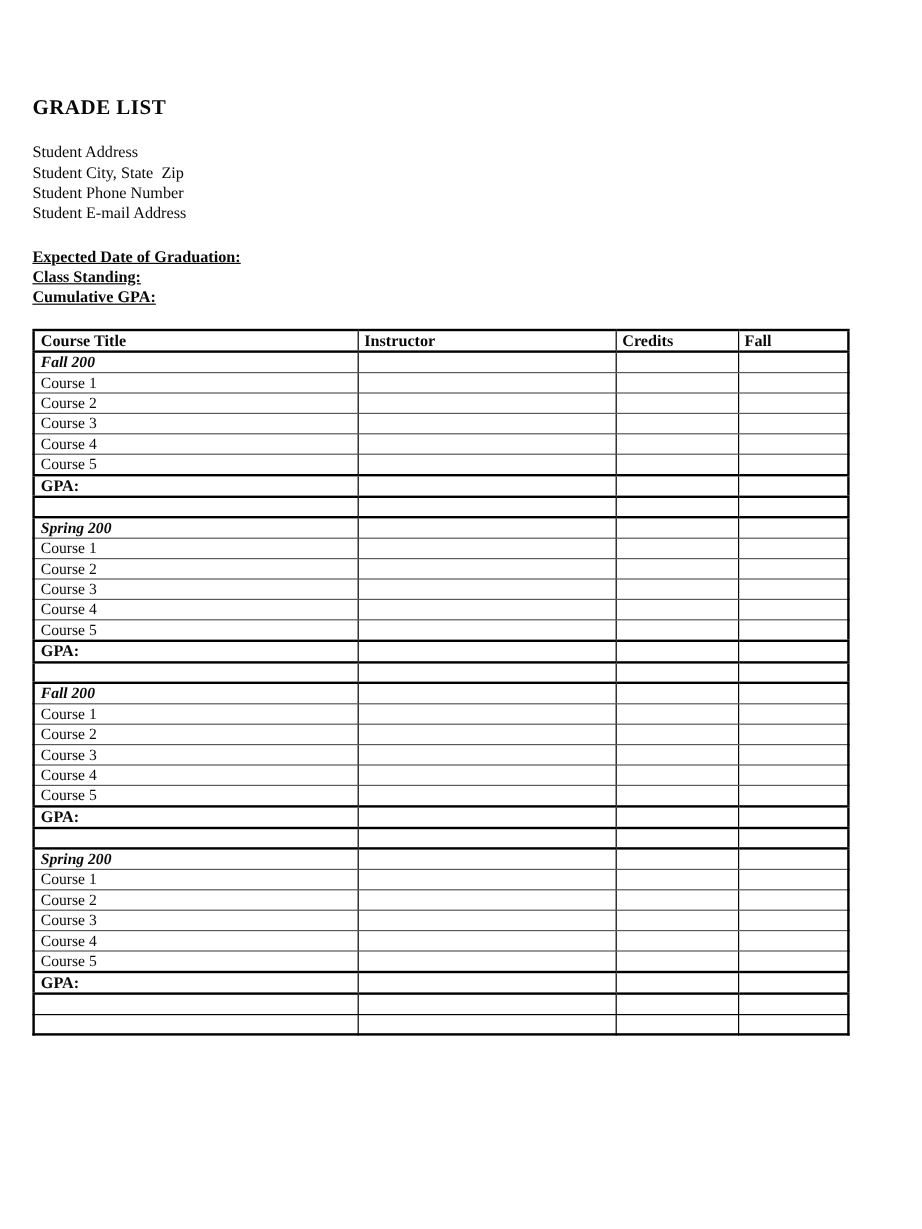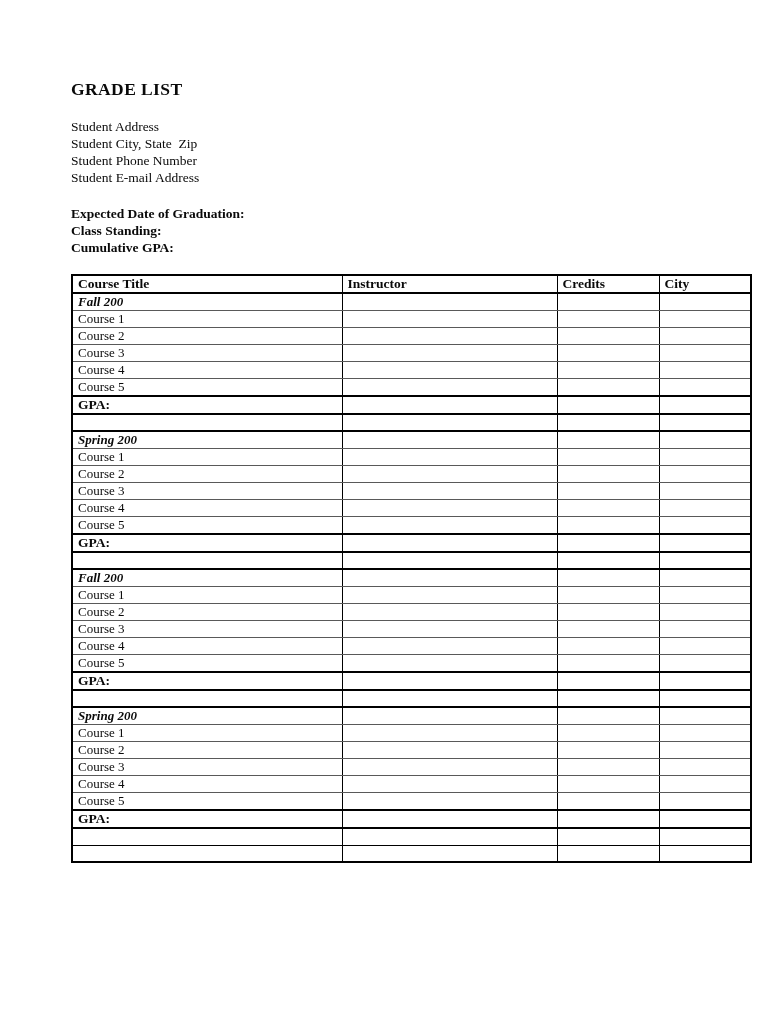--- a/index.html
+++ b/index.html
@@ -12,33 +12,33 @@
   html, body {
     margin: 0; padding: 0;
     width: 768px; height: 1024px;
     background: var(--background);
     font-family: "Liberation Serif", serif;
     color: var(--text);
     overflow: hidden;
   }
   .page {
     width: 768px; height: 1024px;
-    padding-left: 71px;
+    padding-left: 27px;
     padding-right: 30px;
   }
   .title {
     margin: 0;
     padding-top: 80px;
     font-size: 17.5px;
     line-height: 19px;
     font-weight: bold;
     letter-spacing: 0.4px;
   }
   .student-block { margin-top: 19px; }
-  .summary-block { margin-top: 19px; }
+  .summary-block { margin-top: 19px; text-decoration: underline; }
   .student-block p, .summary-block p {
     margin: 0;
     font-size: 13.5px;
     line-height: 17px;
     white-space: pre;
   }
   .bold { font-weight: bold; }
   table.grade-table {
     margin-top: 18px;
     width: 679px;
@@ -105,21 +105,21 @@
       <col style="width:270px">
       <col style="width:215px">
       <col style="width:102px">
       <col style="width:92px">
     </colgroup>
     <thead>
       <tr>
         <th>Course Title</th>
         <th>Instructor</th>
         <th>Credits</th>
-        <th>City</th>
+        <th>Fall</th>
       </tr>
     </thead>
     <tbody>
         <tr class="term-row">
           <td>Fall 200</td>
           <td></td>
           <td></td>
           <td></td>
         </tr>
         <tr class="course-row">

